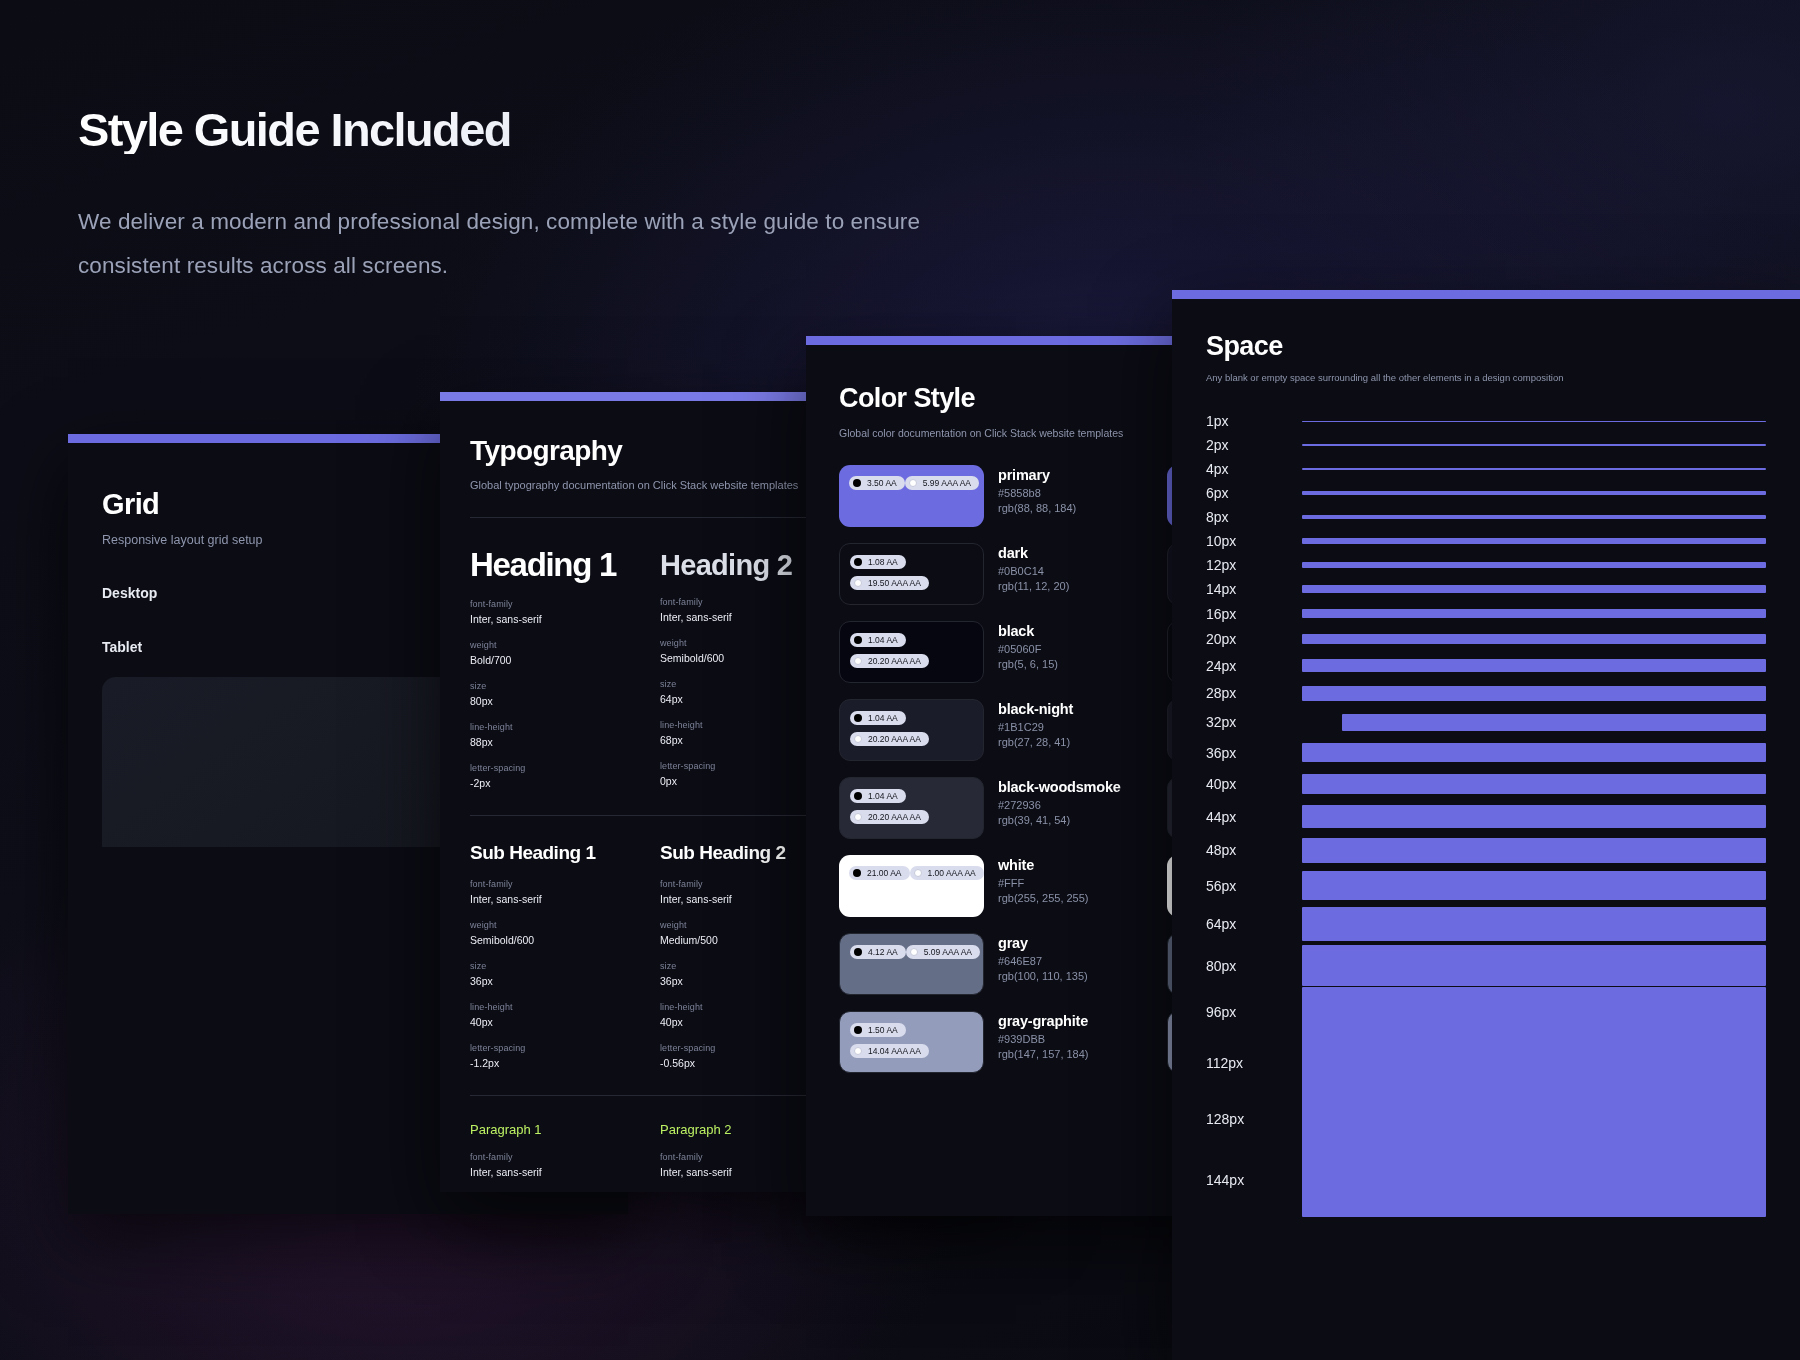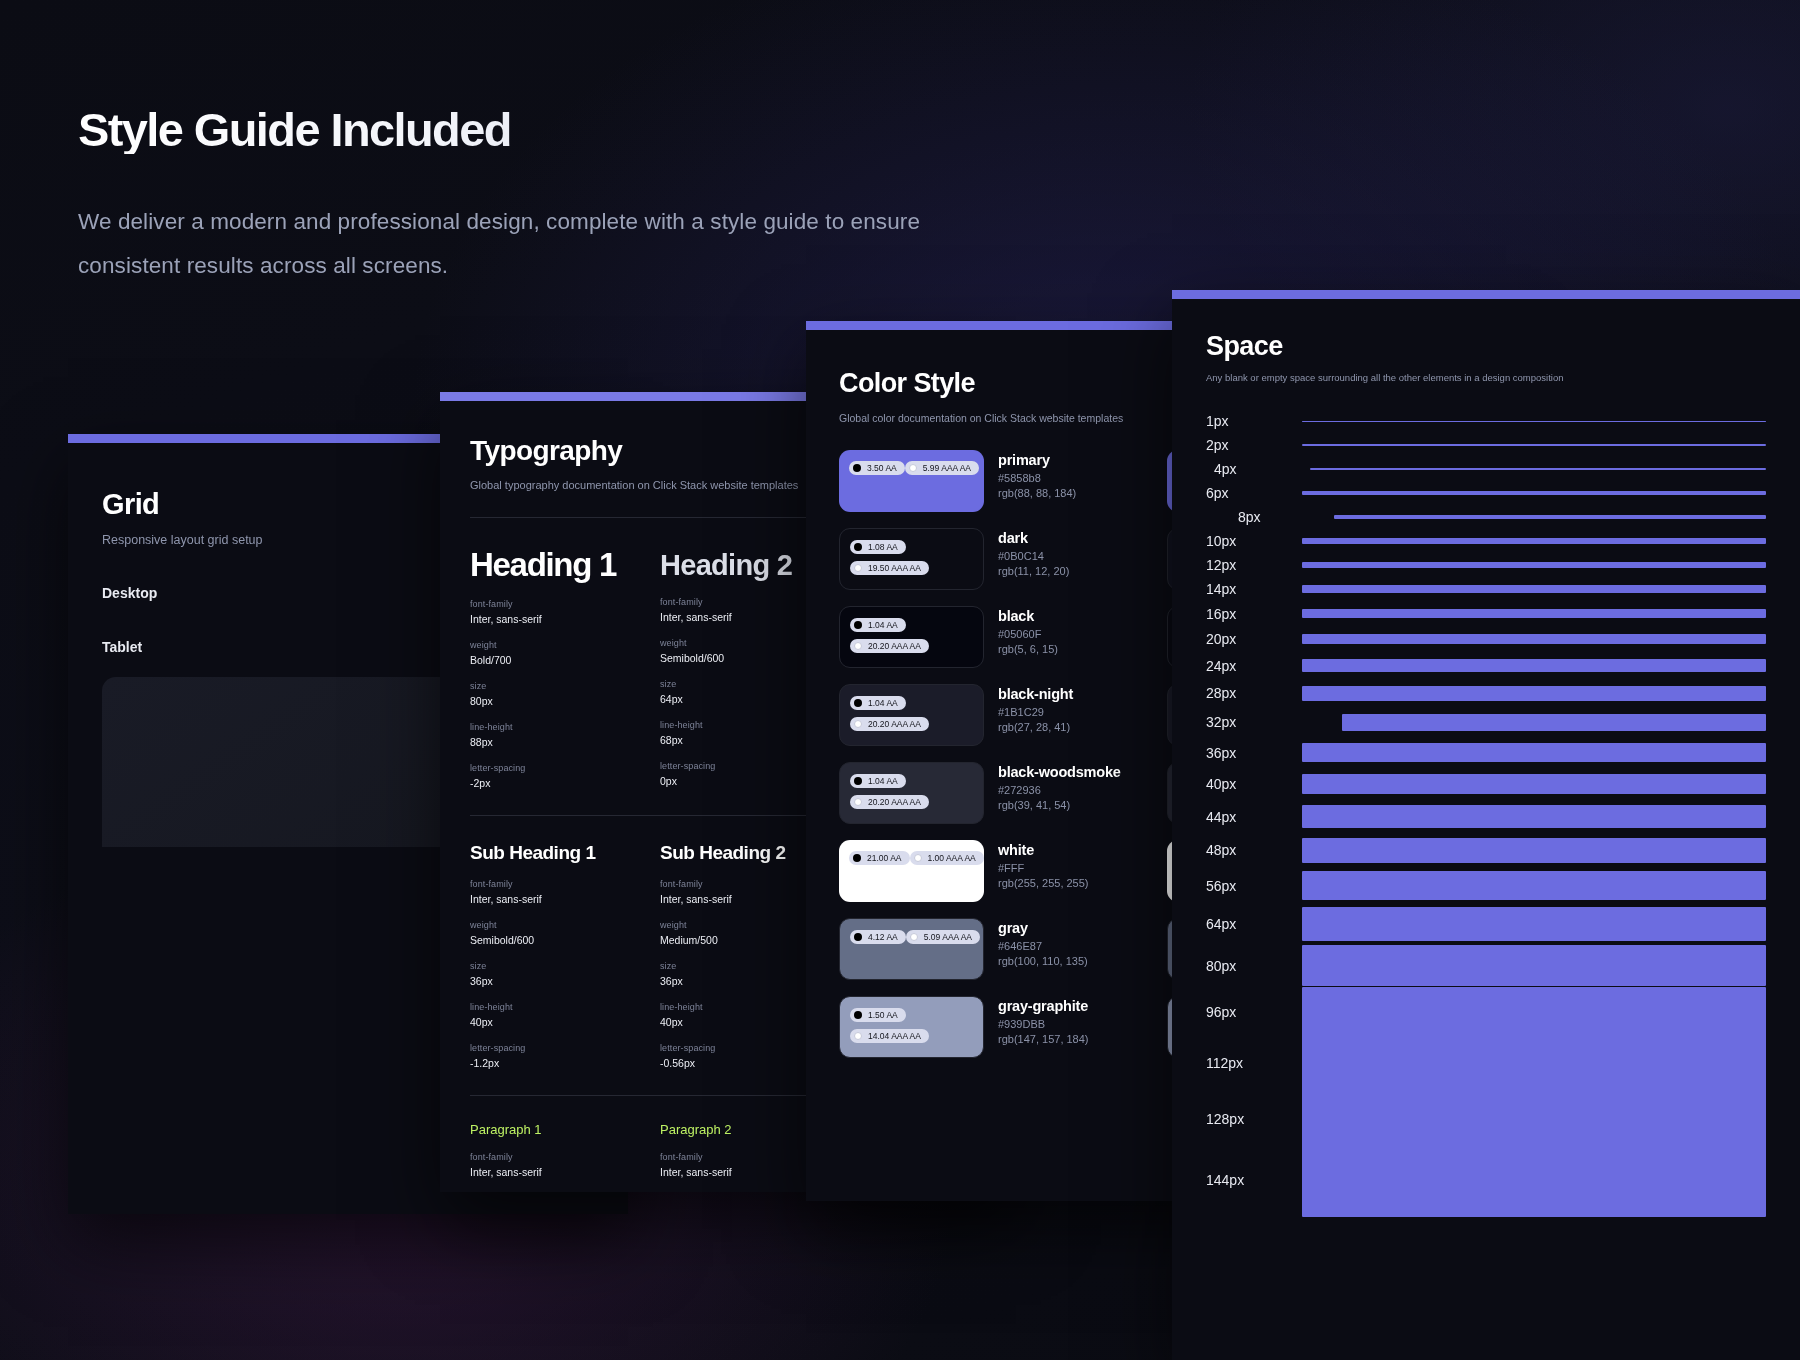--- a/index.html
+++ b/index.html
@@ -76,21 +76,21 @@
   .typo-col { width: 190px; flex: none; }
   .t-sample { color: #ffffff; font-weight: 700; letter-spacing: -1.3px; }
   .t-sample.h1 { font-size: 33px; margin-top: 28px; }
   .t-sample.h2 { font-size: 29px; font-weight: 600; color: #dcdfe8; margin-top: 31px; letter-spacing: -.7px;}
   .t-sample.sh { font-size: 19px; font-weight: 700; margin-top: 26px; letter-spacing: -.5px; }
   .t-sample.pg { font-size: 13px; font-weight: 400; color: #bef264; margin-top: 26px; letter-spacing: 0; }
   .t-key { color: #7d8398; font-size: 9px; margin-top: 15px; letter-spacing: .1px; }
   .t-val { color: #eceef4; font-size: 10.5px; margin-top: 4px; }
 
   
-  #color-card { left: 806px; top: 321px; width: 700px; height: 880px; }
+  #color-card { left: 806px; top: 336px; width: 700px; height: 880px; }
   #color-card .card-title { font-size: 27px; margin: 38px 0 0 33px; }
   #color-card .card-sub { font-size: 10.5px; margin: 13px 0 0 33px; }
   .swatch-grid { display: flex; padding: 26px 33px 0 33px; gap: 28px; }
   .swatch-col { width: 300px; flex: none; }
   .swatch-row { display: flex; align-items: flex-start; gap: 14px; margin-bottom: 16px; }
   .swatch {
     width: 145px; height: 62px; border-radius: 11px;
     padding: 8px 0 0 10px; flex: none;
   }
   .swatch.outlined { border: 1px solid #23252f; }
@@ -427,33 +427,33 @@
           <div class="space-bar-wrap">
             <div class="space-bar" style="height: 1px;"></div>
           </div>
         </div>
         <div class="space-row" style="height: 24px;">
           <div class="space-lbl">2px</div>
           <div class="space-bar-wrap">
             <div class="space-bar" style="height: 1.04px;"></div>
           </div>
         </div>
-        <div class="space-row" style="height: 24px; margin-left: 8px;">
+        <div class="space-row" style="height: 24px;">
           <div class="space-lbl">4px</div>
           <div class="space-bar-wrap">
             <div class="space-bar" style="height: 2.08px;"></div>
           </div>
         </div>
         <div class="space-row" style="height: 24px;">
           <div class="space-lbl">6px</div>
           <div class="space-bar-wrap">
             <div class="space-bar" style="height: 3.12px;"></div>
           </div>
         </div>
-        <div class="space-row" style="height: 24px; margin-left: 32px;">
+        <div class="space-row" style="height: 24px;">
           <div class="space-lbl">8px</div>
           <div class="space-bar-wrap">
             <div class="space-bar" style="height: 4.16px;"></div>
           </div>
         </div>
         <div class="space-row" style="height: 24px;">
           <div class="space-lbl">10px</div>
           <div class="space-bar-wrap">
             <div class="space-bar" style="height: 5.2px;"></div>
           </div>

